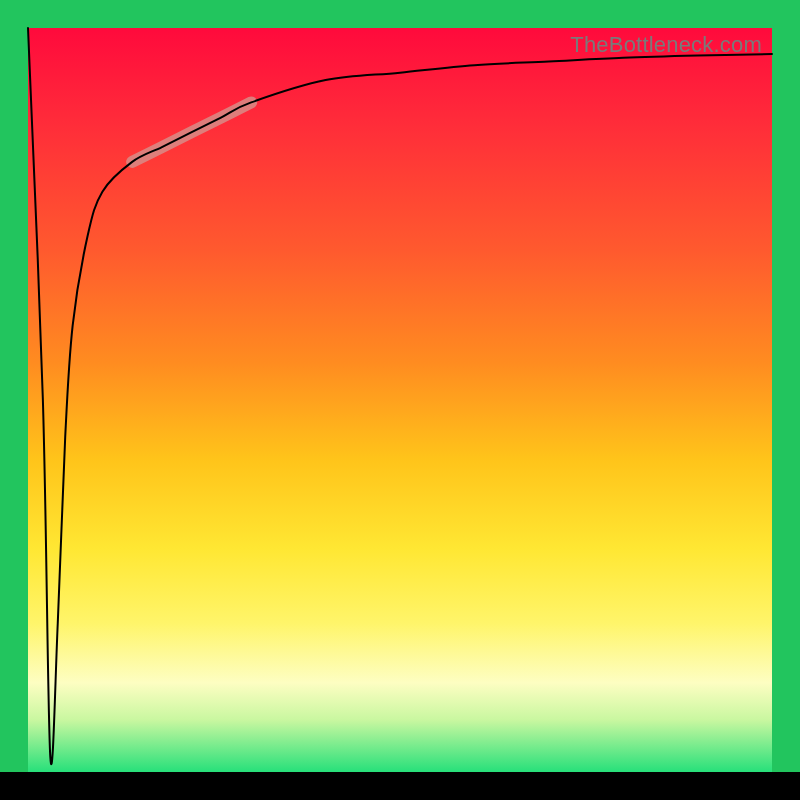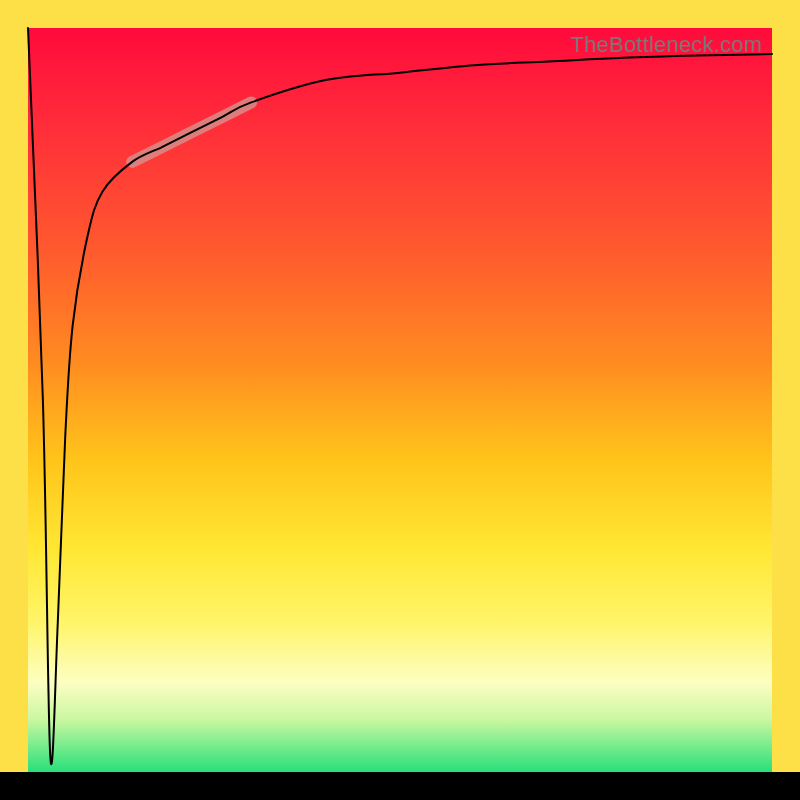--- a/index.html
+++ b/index.html
@@ -8,21 +8,21 @@
     width: 800px;
     height: 800px;
     background: #000;
     font-family: Arial, Helvetica, sans-serif;
     overflow: hidden;
   }
   .frame {
     position: relative;
     width: 800px;
     height: 772px;
-    background: #fde047;
+    background: #22c55e;
   }
   .plot {
     position: absolute;
     left: 28px;
     top: 28px;
     width: 744px;
     height: 744px;
     
     background: linear-gradient(
       to bottom,

